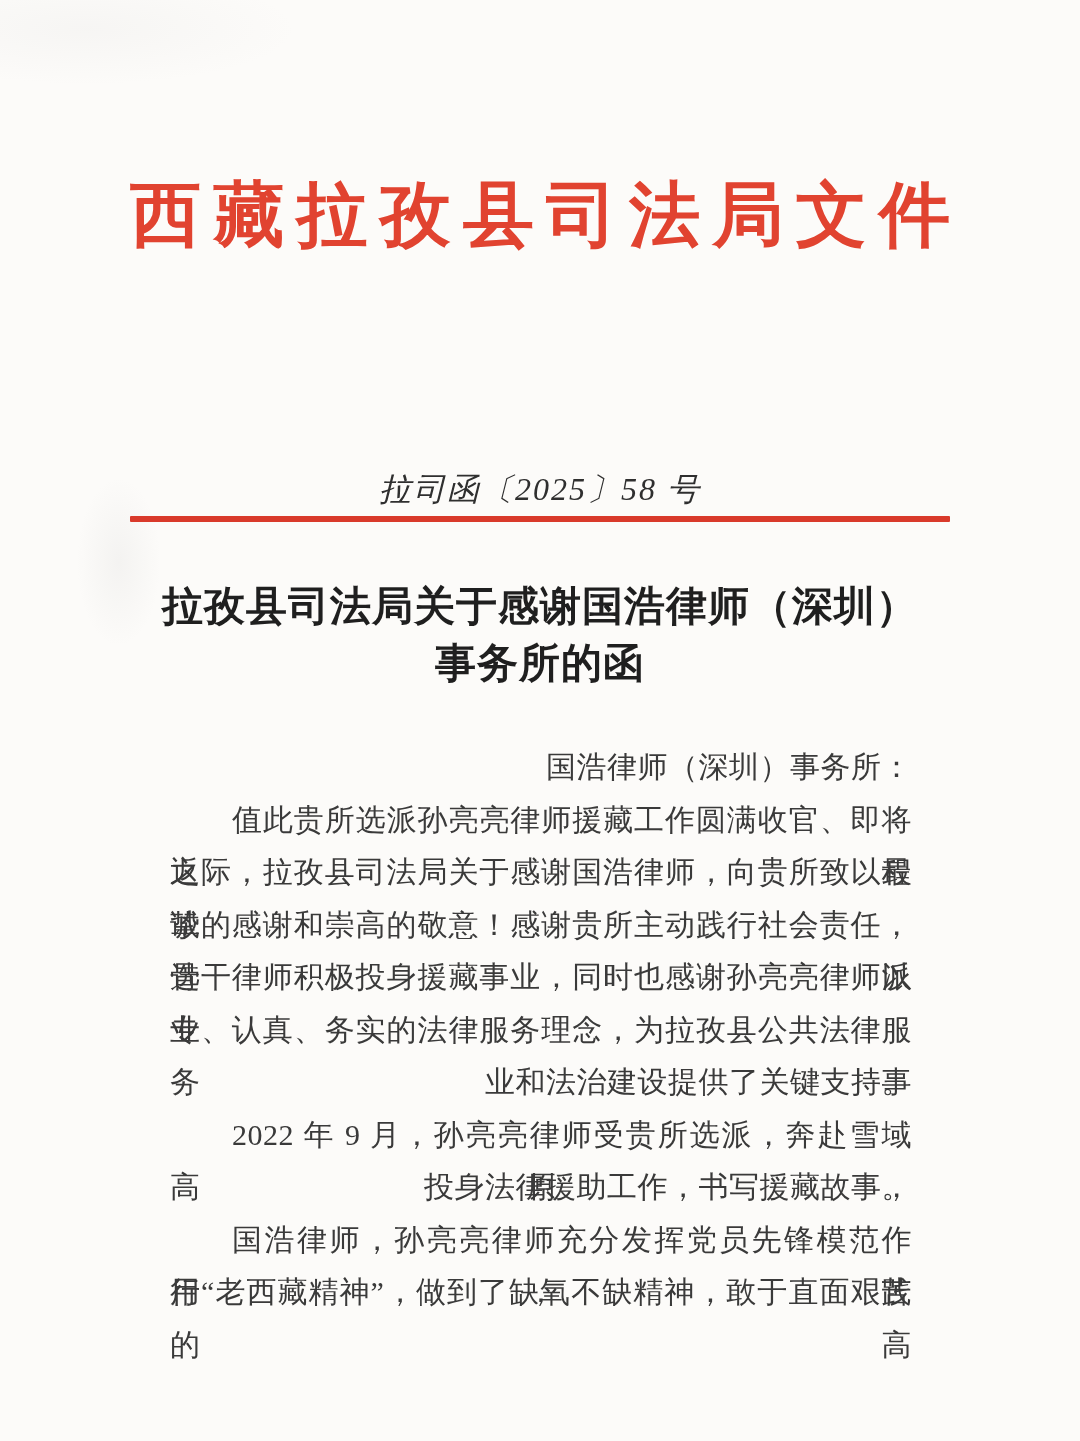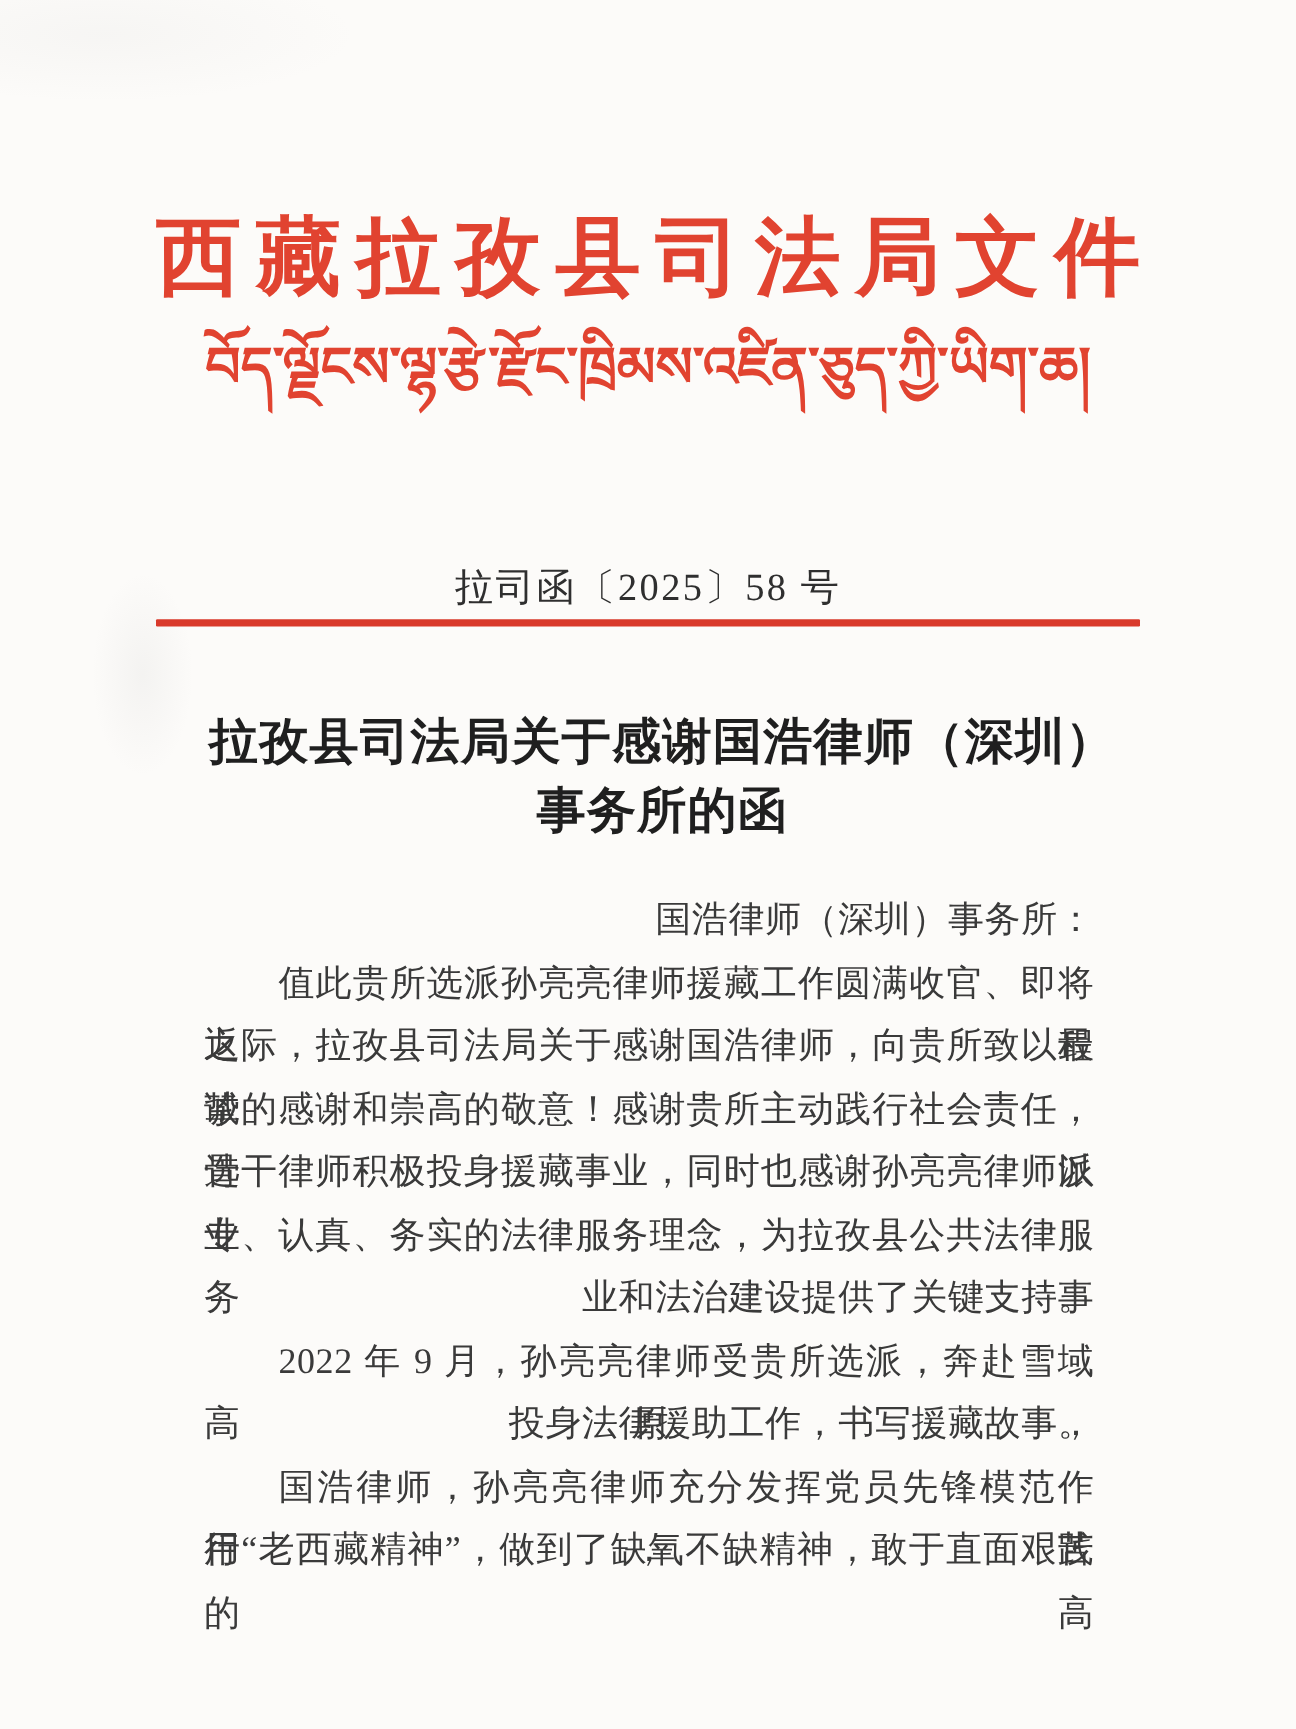--- a/index.html
+++ b/index.html
@@ -55,20 +55,21 @@
   .doc-number {
     position: absolute;
     top: 468px;
     left: 0;
     width: 1080px;
     font-size: 32px;
     line-height: 42px;
     color: #2f2f2f;
     text-align: center;
     letter-spacing: 2px;
+    font-style: italic;
   }
   .red-rule {
     position: absolute;
     top: 516px;
     left: 130px;
     width: 820px;
     height: 6px;
     background: #d93a2b;
     border-radius: 1px;
   }
@@ -77,21 +78,21 @@
     position: absolute;
     top: 578px;
     left: 90px;
     width: 900px;
     font-size: 41px;
     line-height: 57px;
     font-weight: bold;
     color: #1f1f1f;
     text-align: center;
     letter-spacing: 1px;
-    margin: 12px;
+    margin: 0;
   }
   
   .letter-body {
     position: absolute;
     top: 741px;
     left: 170px;
     width: 742px;
     color: #3a3a3a;
   }
   .body-line {
@@ -111,21 +112,20 @@
     text-indent: 62px;
   }
 </style>
 </head>
 <body>
 
 <div class="page">
 
   <div class="agency-title">西藏拉孜县司法局文件</div>
 
-  <div class="tibetan-title">བོད་ལྗོངས་ལྷ་རྩེ་རྫོང་ཁྲིམས་འཛིན་ཅུད་ཀྱི་ཡིག་ཆ།</div>
 
   <div class="doc-number">拉司函〔2025〕58 号</div>
 
   <div class="red-rule"></div>
 
   <h1 class="letter-title">
     <span>拉孜县司法局关于感谢国浩律师（深圳）</span><br>
     <span>事务所的函</span>
   </h1>
 

